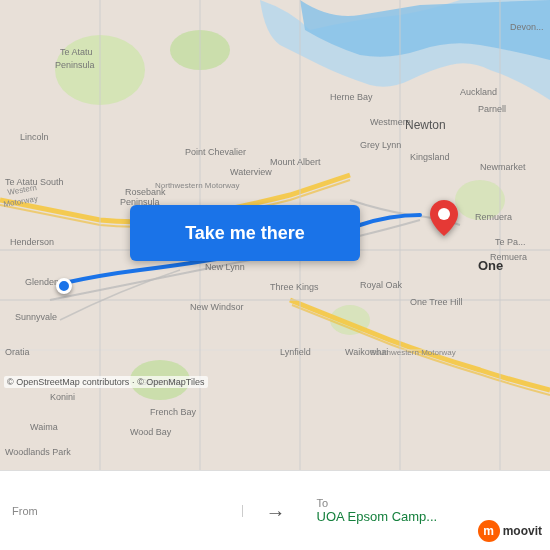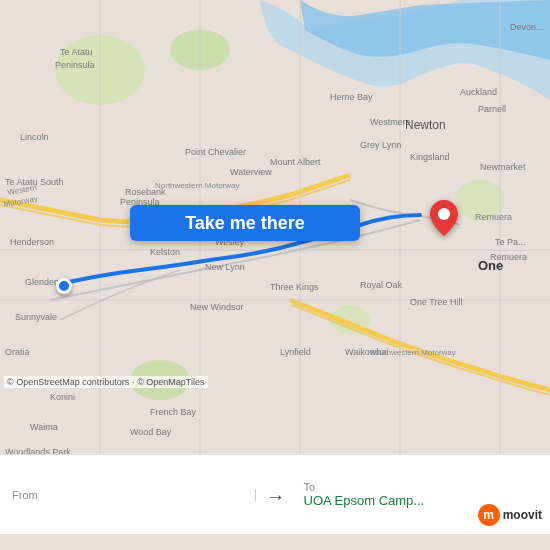--- a/index.html
+++ b/index.html
@@ -19,21 +19,21 @@
       top: 0; left: 0;
       width: 100%; height: 100%;
     }
 
     
     #take-me-there-btn {
       position: absolute;
       top: 205px;
       left: 130px;
       width: 230px;
-      height: 36px;
+      height: 56px;
       background: #1a73e8;
       border: none;
       border-radius: 6px;
       color: white;
       font-size: 18px;
       font-weight: 600;
       cursor: pointer;
       z-index: 10;
       display: flex;
       align-items: center;
@@ -75,29 +75,30 @@
       top: 0; left: 0;
       width: 100%;
       height: 100%;
       pointer-events: none;
       z-index: 5;
     }
 
     
     #bottom-bar {
       position: absolute;
-      bottom: 16px;
+      bottom: 0;
       left: 0;
       width: 550px;
       height: 80px;
       background: white;
       border-top: 1px solid #ddd;
       display: flex;
       align-items: center;
       padding: 0 12px;
+      gap: 13px;
     }
 
     .bottom-from {
       flex: 1;
       display: flex;
       flex-direction: column;
       padding-right: 8px;
       border-right: 1px solid #ccc;
     }
 

